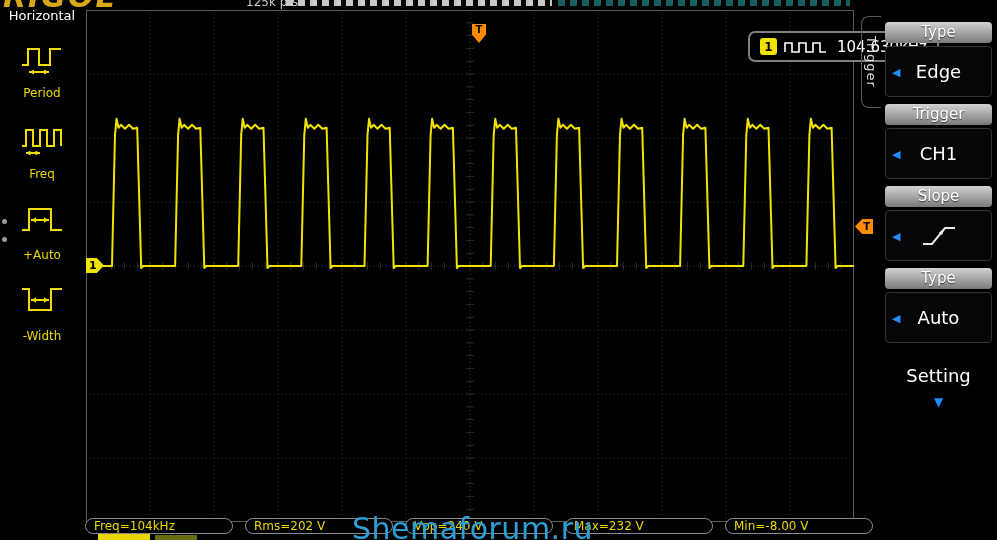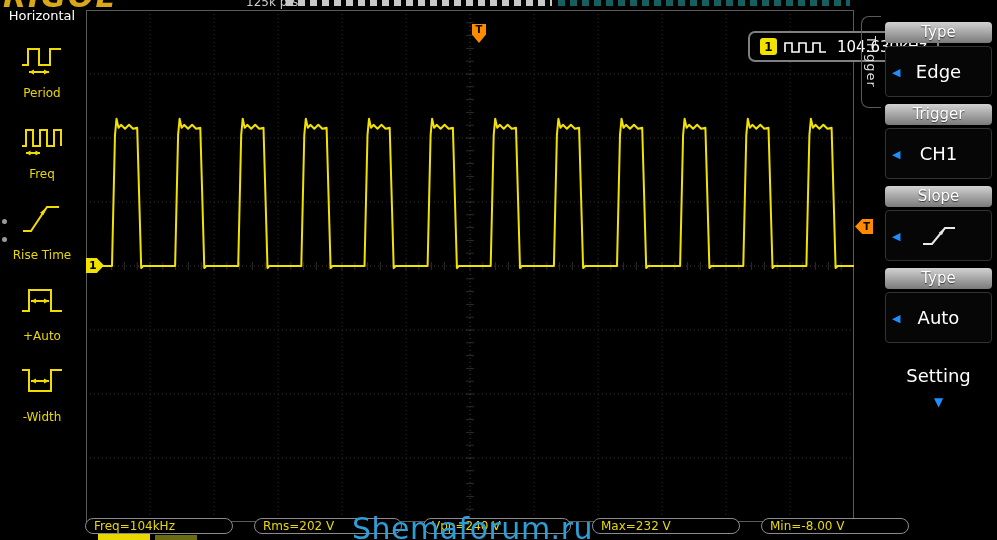--- a/index.html
+++ b/index.html
@@ -53,21 +53,21 @@
   .rbtn{margin-top:3px;height:49px;background:#060606;border:1px solid #333;border-radius:4px;
         color:#fff;font-size:18px;display:flex;align-items:center;justify-content:center;
         position:relative;cursor:pointer;}
   .blue-arrow{position:absolute;left:6px;top:50%;transform:translateY(-50%);color:#1f8fff;font-size:11px;}
   .setting-btn{position:absolute;left:5px;top:352px;width:107px;height:70px;display:flex;
         flex-direction:column;align-items:center;justify-content:center;gap:9px;color:#fff;
         font-size:18px;cursor:pointer;background:#000;}
   .down-arrow{color:#1f8fff;font-size:12px;}
 
   
-  .status-bar{position:absolute;left:85px;top:518px;display:flex;gap:21px;}
+  .status-bar{position:absolute;left:85px;top:518px;display:flex;gap:12px;}
   .pill{width:148px;height:16px;border:1px solid #8a8a8a;border-radius:8px;background:#000;
         color:#e8d800;font-size:12px;line-height:15px;padding-left:8px;box-sizing:border-box;white-space:nowrap;}
   .watermark{position:absolute;left:352px;top:511px;font-size:30px;color:#2d9fd6;letter-spacing:.5px;}
   .ybox{position:absolute;left:98px;top:534px;width:52px;height:6px;background:#e8d800;}
   .dimbox{position:absolute;left:155px;top:535px;width:42px;height:5px;background:#6b6b12;}
 </style>
 </head>
 <body>
 
 <div class="screen">
@@ -97,29 +97,20 @@
       <span class="icon-box">
         <svg class="hicon" width="44" height="38" viewBox="0 0 44 38">
           <polyline points="2,27 6,27 6,11 13,11 13,27 20,27 20,11 27,11 27,27 34,27 34,11 41,11 41,27"></polyline>
           <line x1="6" y1="34" x2="20" y2="34"></line>
           <path d="M6,34 l4.5,-2.5 v5 z M20,34 l-4.5,-2.5 v5 z" fill="#f0dc00" stroke="none"></path>
         </svg>
       </span>
       <span class="hlabel">Freq</span>
     </div>
 
-    <div class="hitem">
-      <span class="icon-box">
-        <svg class="hicon" width="44" height="38" viewBox="0 0 44 38">
-          <polyline points="3,31 11,31 27,7 39,7"></polyline>
-          <path d="M27,7 l-3.5,8 l-3.5,-2.3 z" fill="#f0dc00" stroke="none"></path>
-        </svg>
-      </span>
-      <span class="hlabel">Rise Time</span>
-    </div>
 
 
     <div class="hitem">
       <span class="icon-box">
         <svg class="hicon" width="44" height="38" viewBox="0 0 44 38">
           <polyline points="2,30 9,30 9,9 31,9 31,30 42,30"></polyline>
           <line x1="11" y1="20" x2="29" y2="20"></line>
           <path d="M11,20 l5,-2.5 v5 z M29,20 l-5,-2.5 v5 z" fill="#f0dc00" stroke="none"></path>
         </svg>
       </span>

